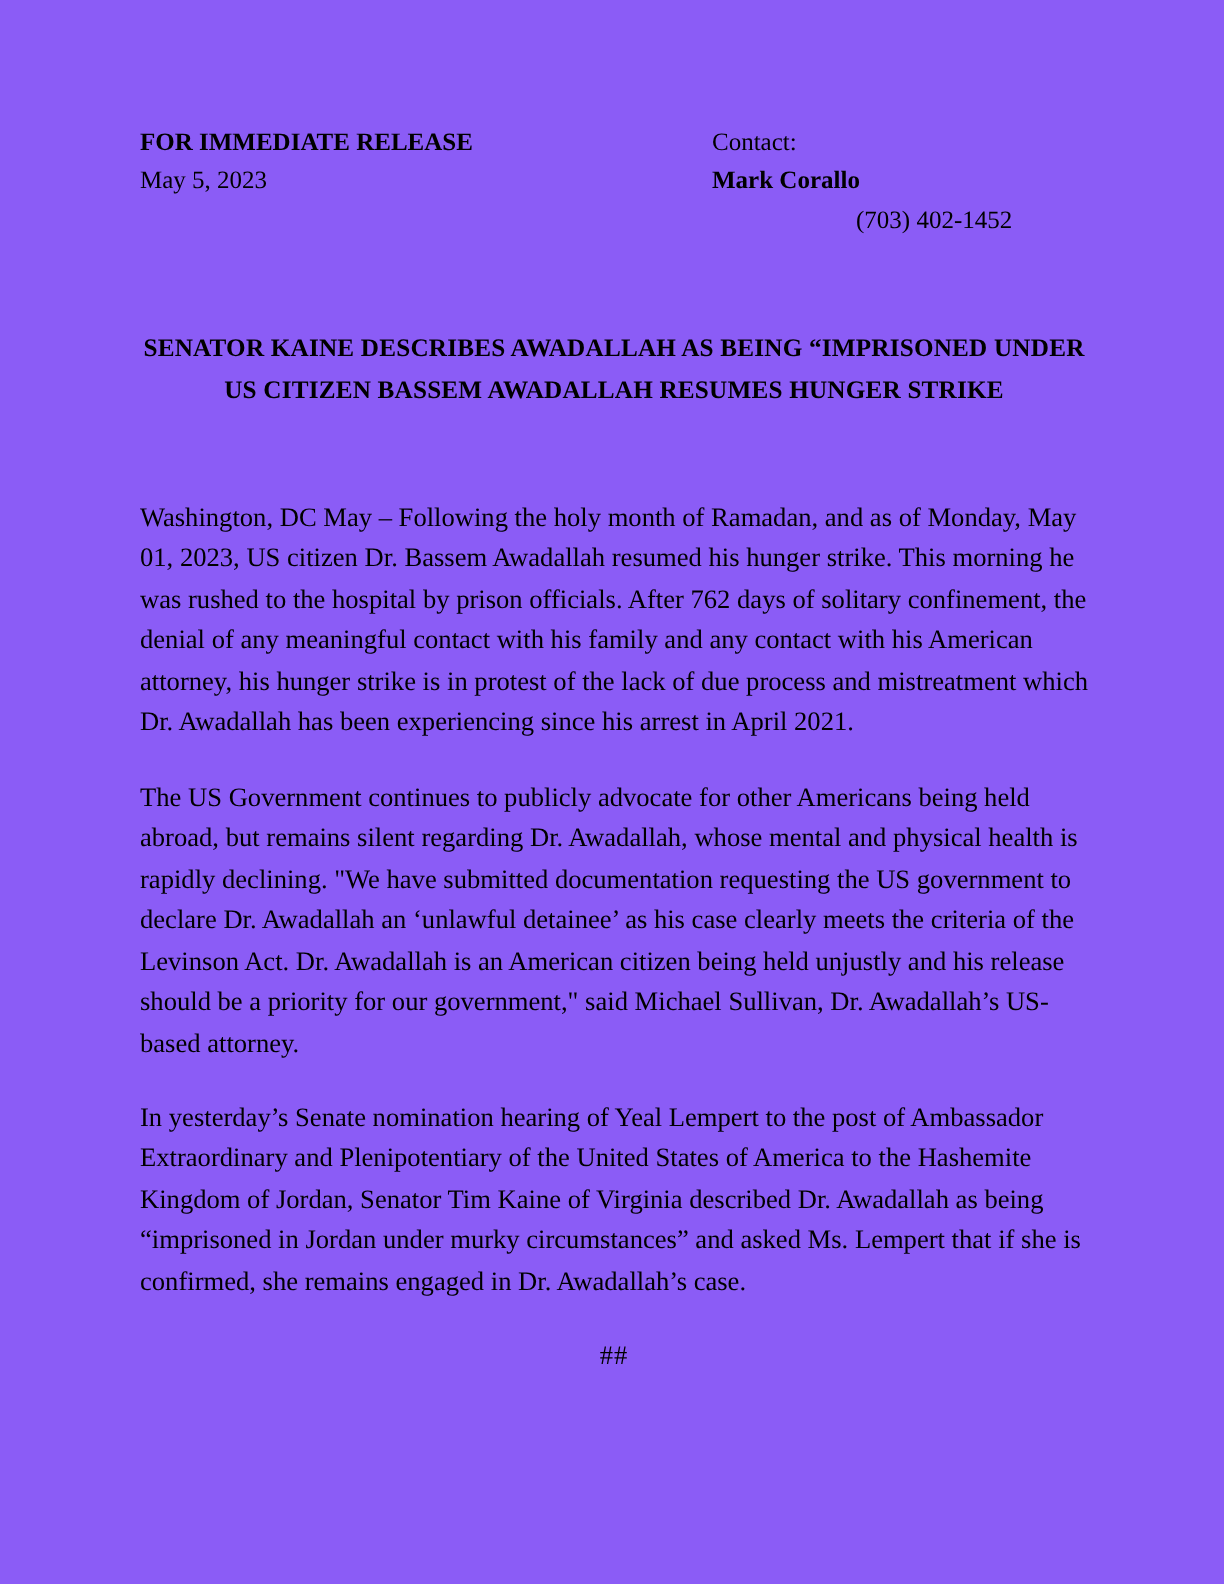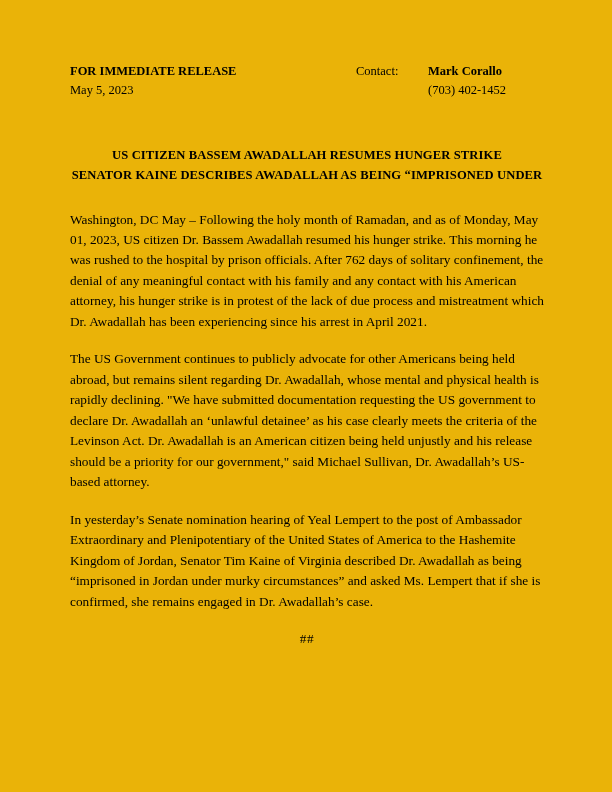--- a/index.html
+++ b/index.html
@@ -11,41 +11,42 @@
     height: 792px;
     background: #ffffff;
     font-family: "Liberation Serif", serif;
     color: #000000;
     overflow: hidden;
   }
   .page {
     position: relative;
     width: 612px;
     height: 792px;
-    background: #eab308;
+    background: #8b5cf6;
     box-sizing: border-box;
     padding: 62px 68px 0 70px;
   }
   .header-row {
     display: flex;
     align-items: flex-start;
     justify-content: flex-start;
     font-size: 12.5px;
     line-height: 1.55;
   }
   .header-left {
     width: 286px;
     flex: none;
   }
   .header-right {
     flex: 1;
     display: block;
   }
   .contact-line {
     display: flex;
+    flex-direction: column;
   }
   .contact-label {
     width: 72px;
     flex: none;
   }
   .contact-name {
     flex: 1;
   }
   .phone-line {
     padding-left: 72px;
@@ -58,21 +59,21 @@
     text-align: center;
     font-weight: bold;
     font-size: 12.6px;
     line-height: 1.62;
     letter-spacing: 0.1px;
   }
   .title-line {
     display: block;
   }
   .body-block {
-    margin-top: 24px;
+    margin-top: 44px;
     font-size: 13.3px;
     line-height: 1.54;
     text-align: left;
   }
   .para {
     margin: 0 0 17px 0;
   }
   .para:last-child {
     margin-bottom: 0;
   }
@@ -96,22 +97,22 @@
     <div class="header-right">
       <div class="contact-line">
         <div class="contact-label">Contact:</div>
         <div class="contact-name bold">Mark Corallo</div>
       </div>
       <div class="phone-line">(703) 402-1452</div>
     </div>
   </div>
 
   <div class="title-block">
+    <span class="title-line">SENATOR KAINE DESCRIBES AWADALLAH AS BEING “IMPRISONED UNDER</span>
     <span class="title-line">US CITIZEN BASSEM AWADALLAH RESUMES HUNGER STRIKE</span>
-    <span class="title-line">SENATOR KAINE DESCRIBES AWADALLAH AS BEING “IMPRISONED UNDER</span>
   </div>
 
   <div class="body-block">
     <p class="para">Washington, DC May – Following the holy month of Ramadan, and as of Monday, May 01, 2023, US citizen Dr. Bassem Awadallah resumed his hunger strike.  This morning he was rushed to the hospital by prison officials.  After 762 days of solitary confinement, the denial of any meaningful contact with his family and any contact with his American attorney, his hunger strike is in protest of the lack of due process and mistreatment which Dr. Awadallah has been experiencing since his arrest in April 2021.</p>
     <p class="para">The US Government continues to publicly advocate for other Americans being held abroad, but remains silent regarding Dr. Awadallah, whose mental and physical health is rapidly declining.  "We have submitted documentation requesting the US government to declare Dr. Awadallah an ‘unlawful detainee’ as his case clearly meets the criteria of the Levinson Act. Dr. Awadallah is an American citizen being held unjustly and his release should be a priority for our government," said Michael Sullivan, Dr. Awadallah’s US-based attorney.</p>
     <p class="para">In yesterday’s Senate nomination hearing of Yeal Lempert to the post of Ambassador Extraordinary and Plenipotentiary of the United States of America to the Hashemite Kingdom of Jordan, Senator Tim Kaine of Virginia described Dr. Awadallah as being “imprisoned in Jordan under murky circumstances” and asked Ms. Lempert that if she is confirmed, she remains engaged in Dr. Awadallah’s case.</p>
     <div class="end-mark">##</div>
   </div>
 
 </div>

